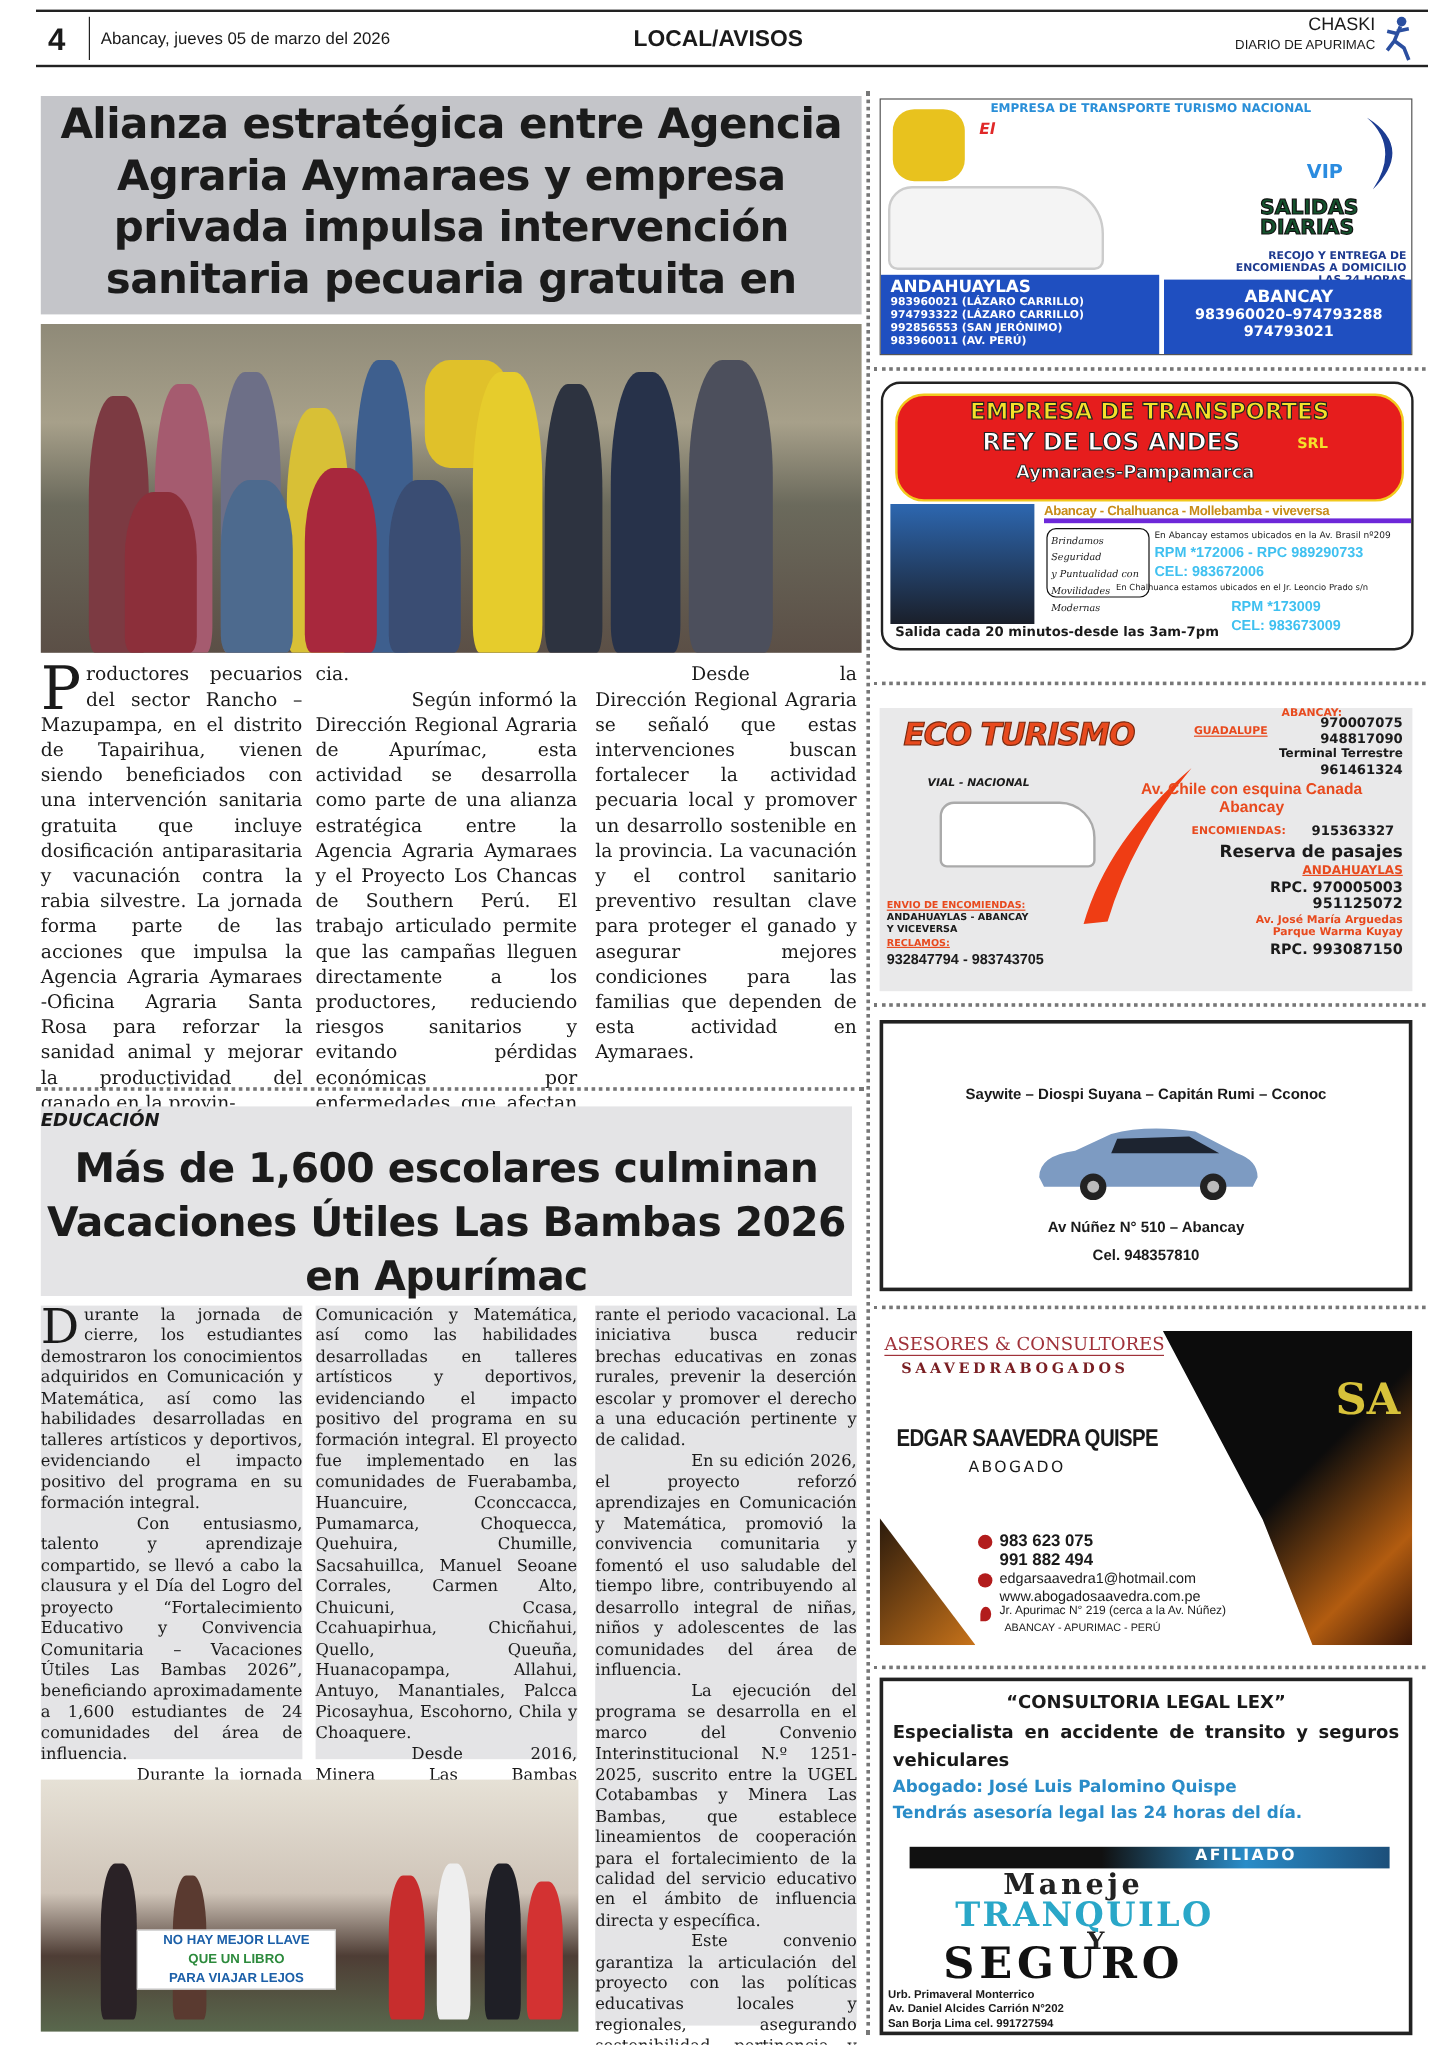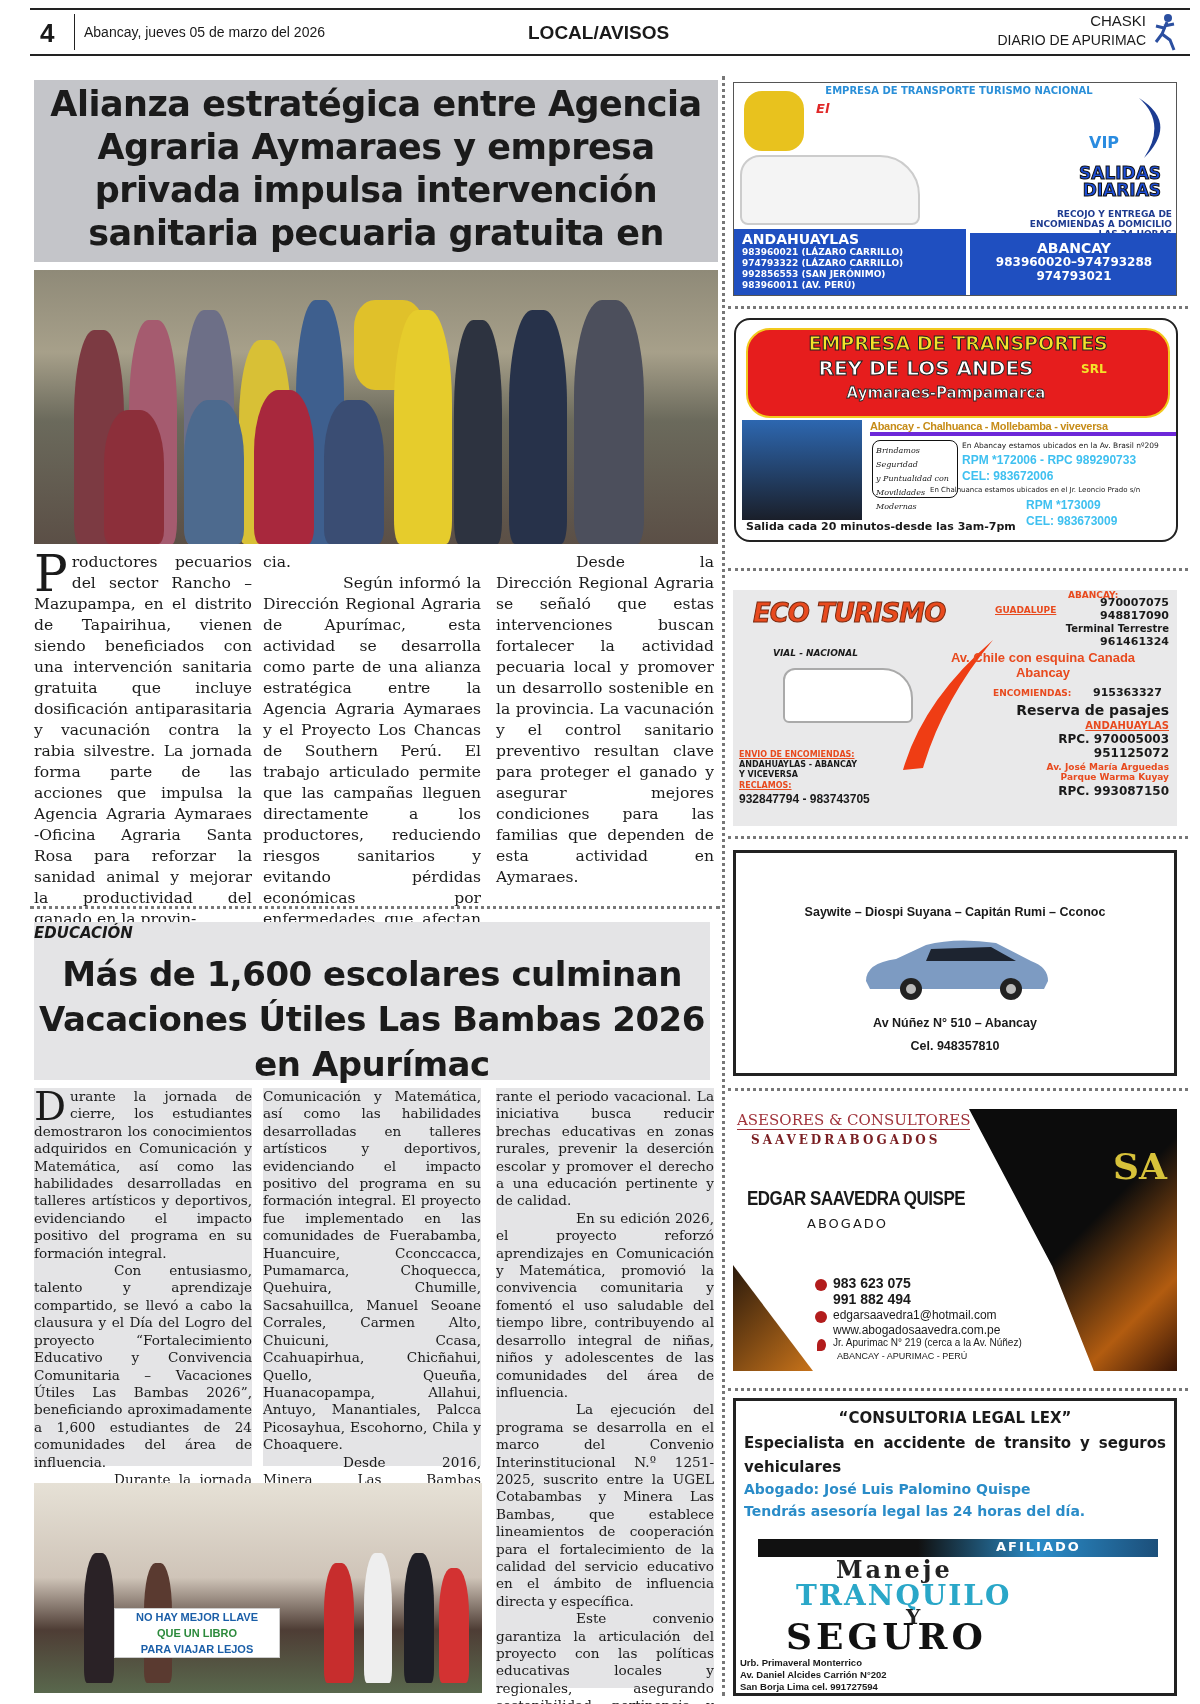--- a/index.html
+++ b/index.html
@@ -7,21 +7,21 @@
   .abs{position:absolute}
   
   .hdr-top{left:30px;top:8px;width:1160px;height:2px;background:#222}
   .hdr-bot{left:30px;top:54px;width:1160px;height:2px;background:#222}
   .pnum{left:40px;top:18px;font:bold 26px "Liberation Sans",sans-serif}
   .pdiv{left:74px;top:14px;width:1px;height:36px;background:#222}
   .pdate{left:84px;top:24px;font:14px "Liberation Sans",sans-serif}
   .psec{left:528px;top:22px;font:bold 19px "Liberation Sans",sans-serif}
   .pbrand{right:54px;top:10px;text-align:right;font-family:"Liberation Sans",sans-serif}
   .pbrand .b1{font-weight:normal;font-size:15px;line-height:22px}
-  .pbrand .b2{font-size:14px}
+  .pbrand .b2{font-size:11px}
   .plogo{left:1150px;top:12px;width:32px;height:40px}
   
   .vdiv{left:722px;top:76px;width:0;height:1620px;border-left:3px dotted #777}
   .hdiv{left:30px;top:906px;width:690px;border-top:3px dotted #777}
   
   .hl{background:#d4d5d8;font-family:"DejaVu Sans",sans-serif;font-weight:bold;text-align:center;color:#1b1b1b;letter-spacing:-0.5px}
   .hl1{left:34px;top:80px;width:684px;height:182px;font-size:35px;line-height:43px;padding-top:3px;background:#c4c5c9}
   .hl2{left:34px;top:922px;width:676px;height:158px;font-size:34px;line-height:45px;padding-top:30px;background:#e4e4e6}
   .kicker{left:34px;top:924px;font:italic bold 15px "DejaVu Sans",sans-serif}
   
@@ -140,21 +140,21 @@
 
 <div class="abs ad ad1">
   <div class="abs" style="left:60px;top:2px;width:330px;text-align:center;font:bold 10px 'DejaVu Sans',sans-serif;color:#2a8fd8">EMPRESA DE TRANSPORTE TURISMO NACIONAL</div>
   <div class="abs" style="left:10px;top:8px;width:60px;height:60px;background:#e8c21e;border-radius:30%"></div>
   <div class="abs" style="left:82px;top:18px;font:italic bold 13px 'DejaVu Sans',sans-serif;color:#e02828">El</div>
   <div class="abs" style="left:355px;top:50px;font:bold 16px 'DejaVu Sans',sans-serif;color:#2b8ce0">VIP</div>
   <svg class="abs" style="left:405px;top:15px;width:40px;height:60px" viewBox="0 0 40 60">
       <path d="M0 0 Q40 25 5 60 Q28 25 0 0Z" fill="#1c3c92"></path>
     </svg>
   <div class="abs" style="left:6px;top:72px;width:180px;height:70px;background:#f4f4f4;border-radius:20px 40px 8px 8px;border:2px solid #ccc"></div>
-  <div class="abs" style="left:345px;top:82px;text-align:right;font:bold 17px 'DejaVu Sans',sans-serif;color:#1d4ed8;-webkit-text-stroke:1px #111;line-height:17px">
+  <div class="abs" style="left:316px;top:82px;text-align:left;font:bold 17px 'DejaVu Sans',sans-serif;color:#14532d;-webkit-text-stroke:1px #111;line-height:17px">
     <div>SALIDAS</div>
       <div>DIARIAS</div>
   </div>
   <div class="abs" style="right:4px;top:126px;text-align:right;font:bold 9px 'DejaVu Sans',sans-serif;color:#1d3a8f;line-height:10px">
     <div>RECOJO Y ENTREGA DE</div>
       <div>ENCOMIENDAS A DOMICILIO</div>
       <div>LAS 24 HORAS</div>
   </div>
   <div class="abs" style="left:0;top:146px;width:232px;height:68px;background:#1f4fc0;color:#fff;padding:2px 8px;font:bold 9px 'DejaVu Sans',sans-serif;line-height:11px">
     <div style="font-size:14px;line-height:16px">ANDAHUAYLAS</div>

